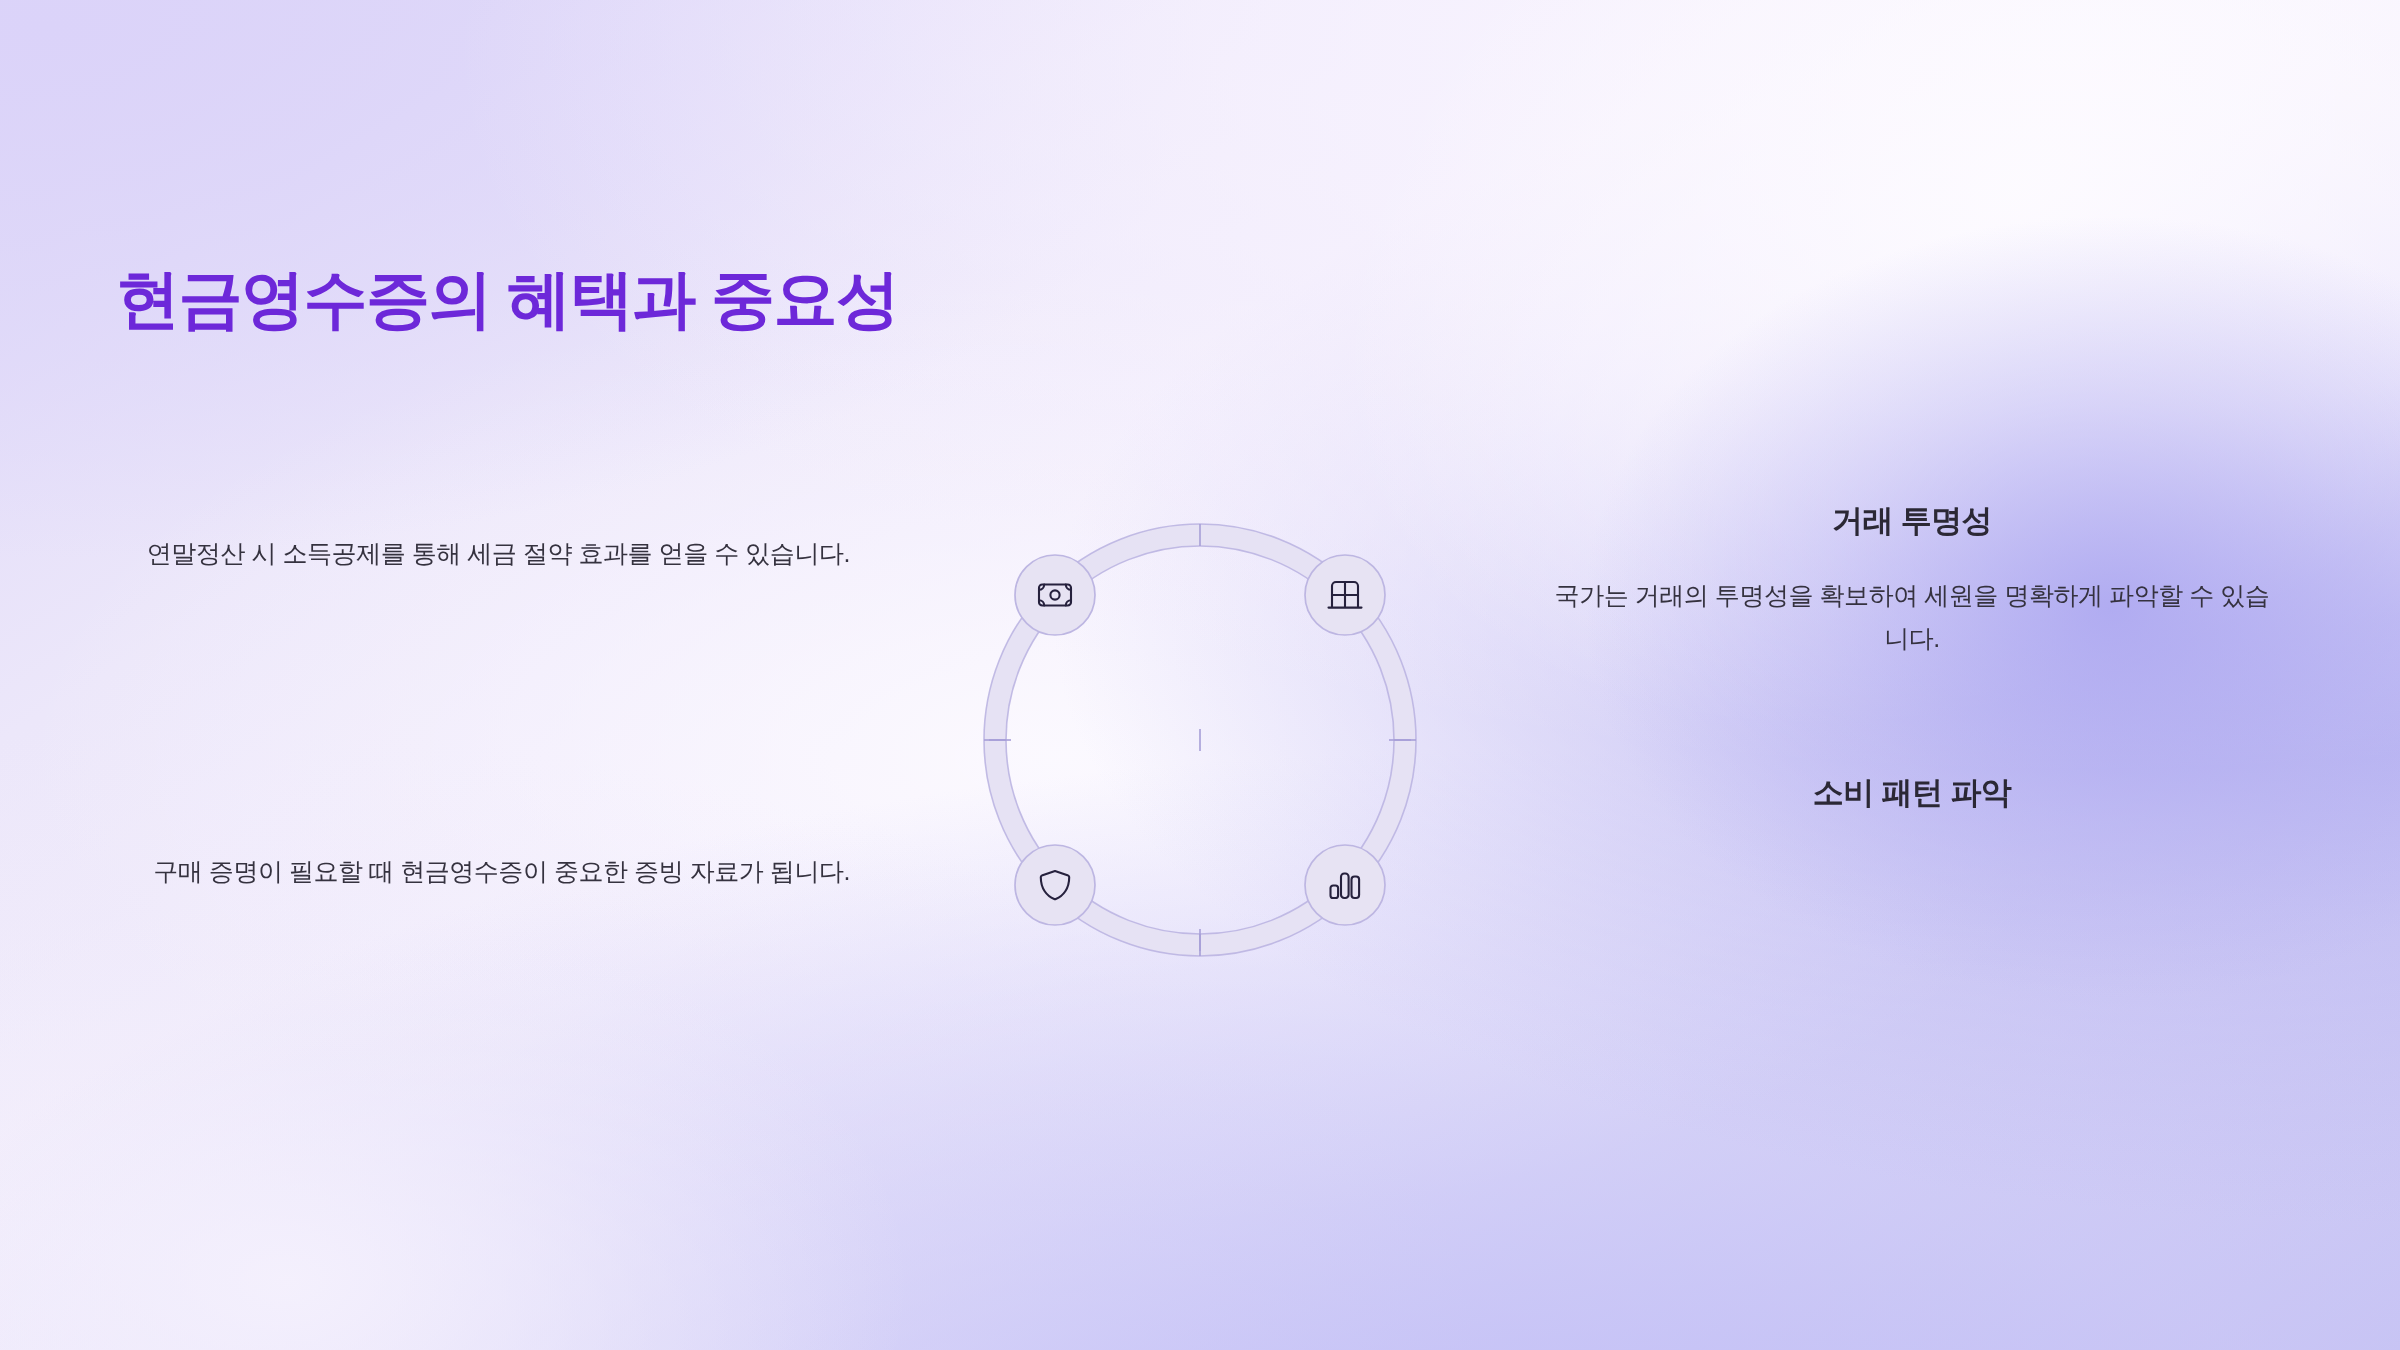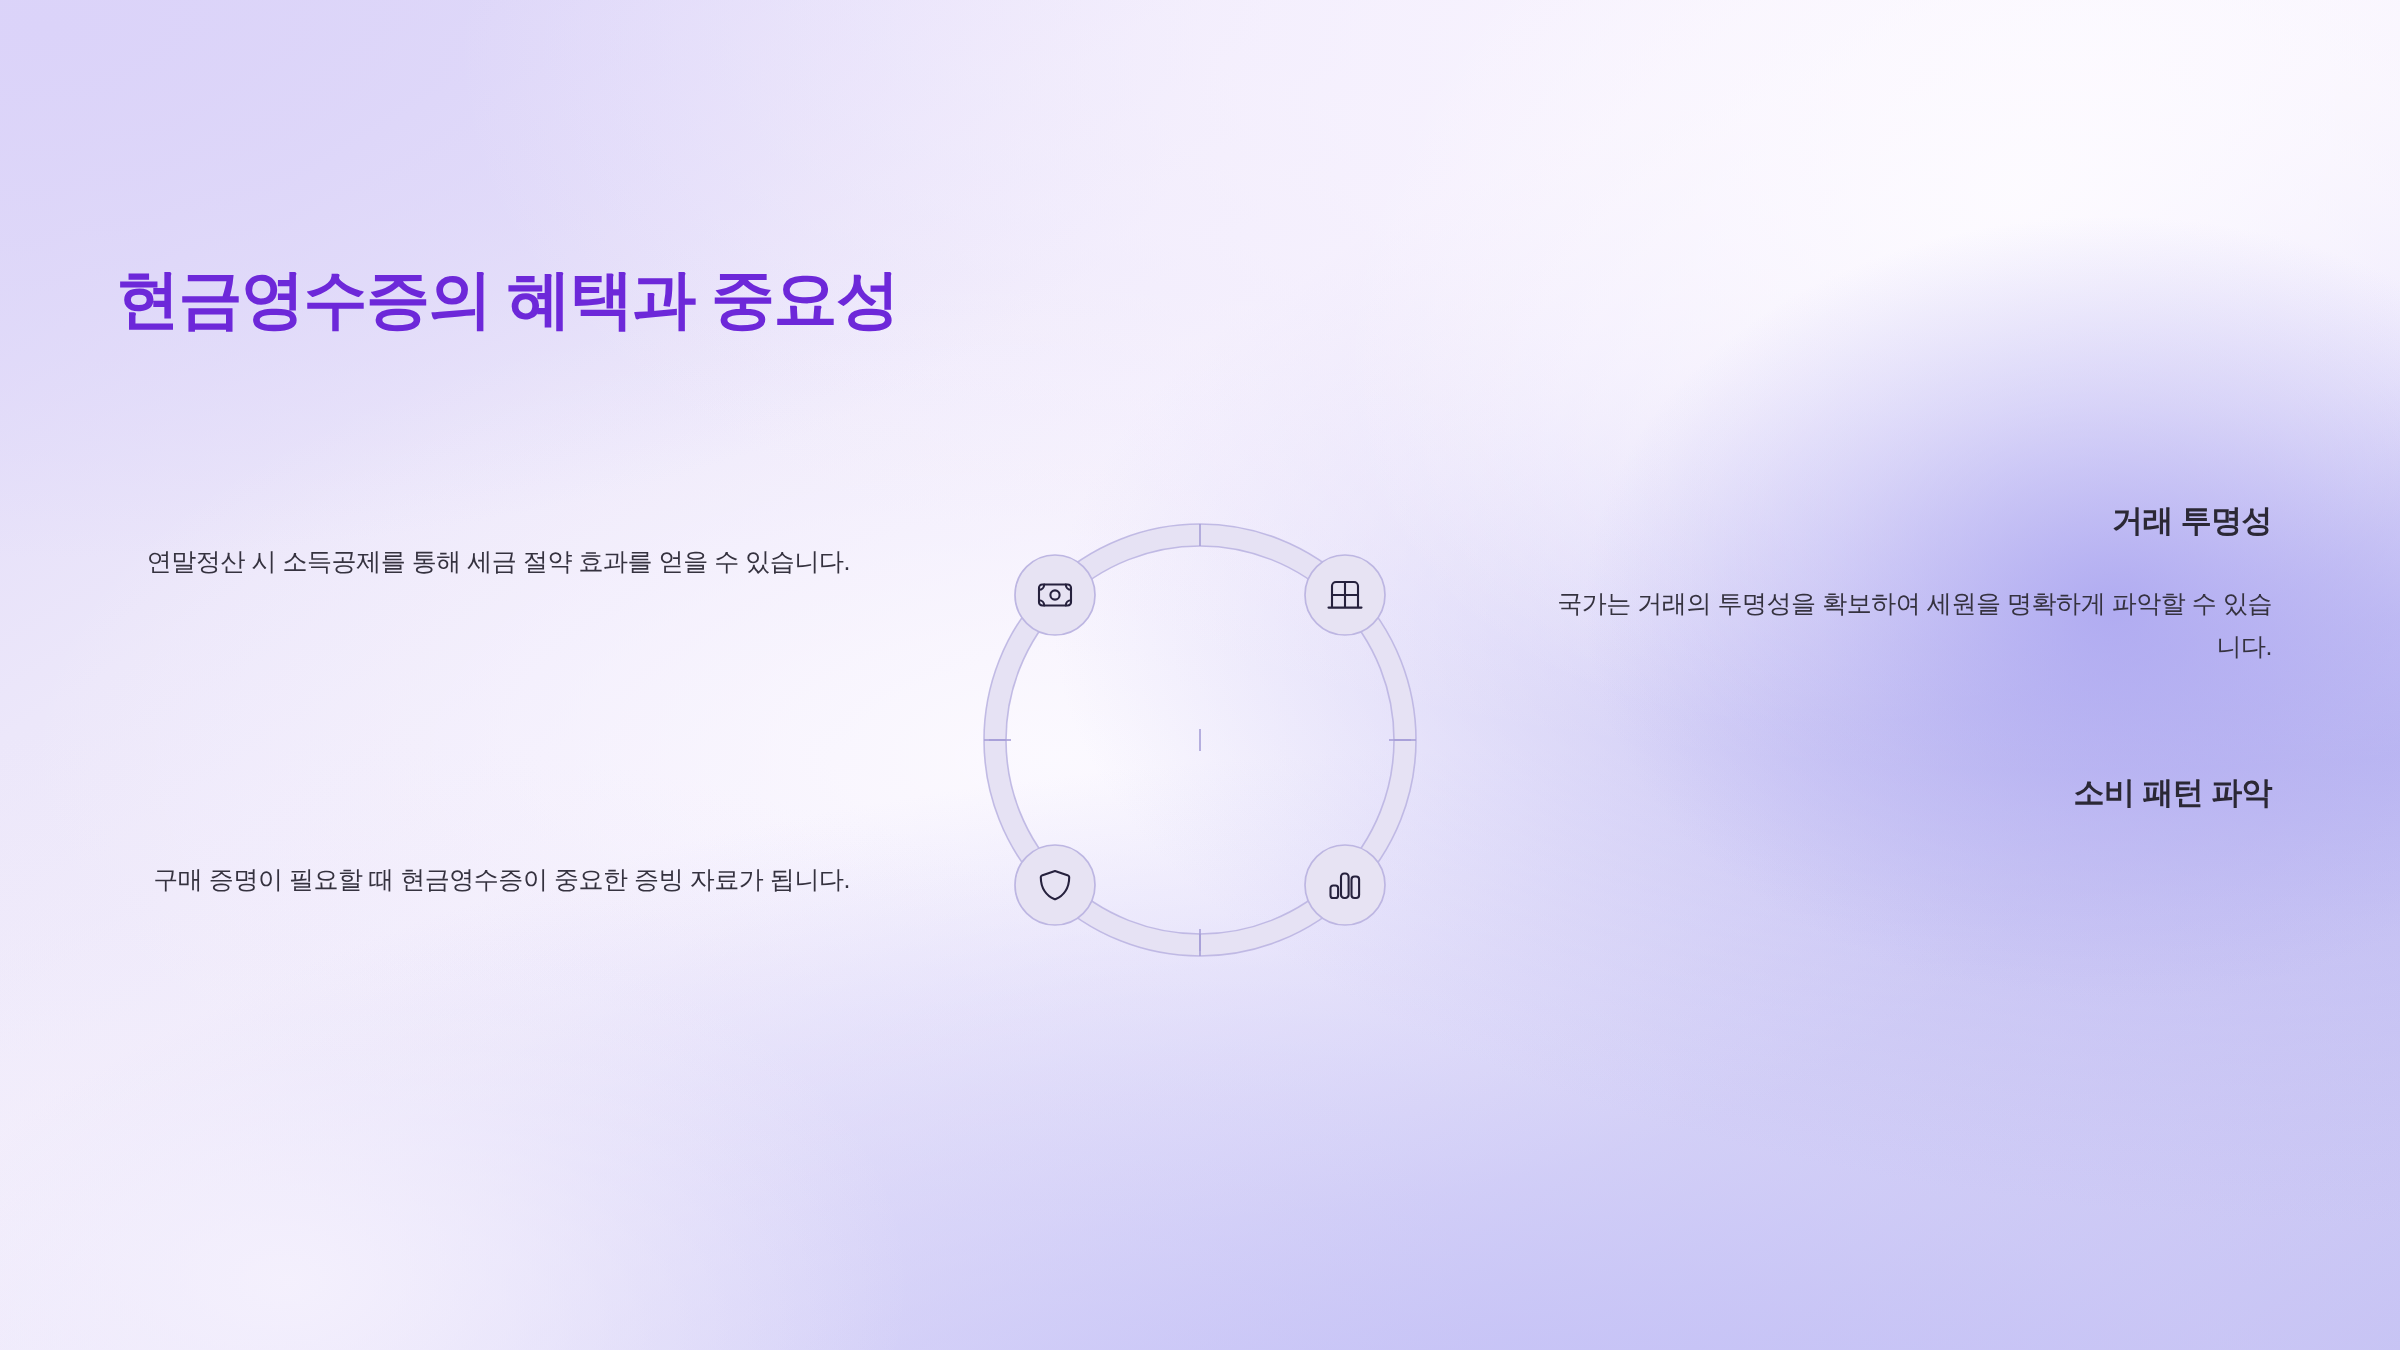--- a/index.html
+++ b/index.html
@@ -66,30 +66,30 @@
   
   .feature-block { position: absolute; width: 720px; }
   .feature-block .feature-title {
     font-size: 31px;
     font-weight: 700;
     color: #2b2835;
     line-height: 1.35;
     letter-spacing: -0.6px;
   }
   .feature-block .feature-desc {
-    margin-top: 40px;
+    margin-top: 32px;
     font-size: 25px;
     font-weight: 400;
     color: #35323f;
     line-height: 1.74;
     letter-spacing: -0.45px;
   }
 
   .feature-left  { text-align: right; }
-  .feature-right { text-align: right; }
+  .feature-right { text-align: center; }
 
   .pos-tl { left: 130px;  top: 500px; }
   .pos-bl { left: 130px;  top: 818px; }
   .pos-tr { left: 1552px; top: 500px; }
   .pos-br { left: 1552px; top: 772px; }
 
   
   .diagram {
     position: absolute;
     left: 900px;

